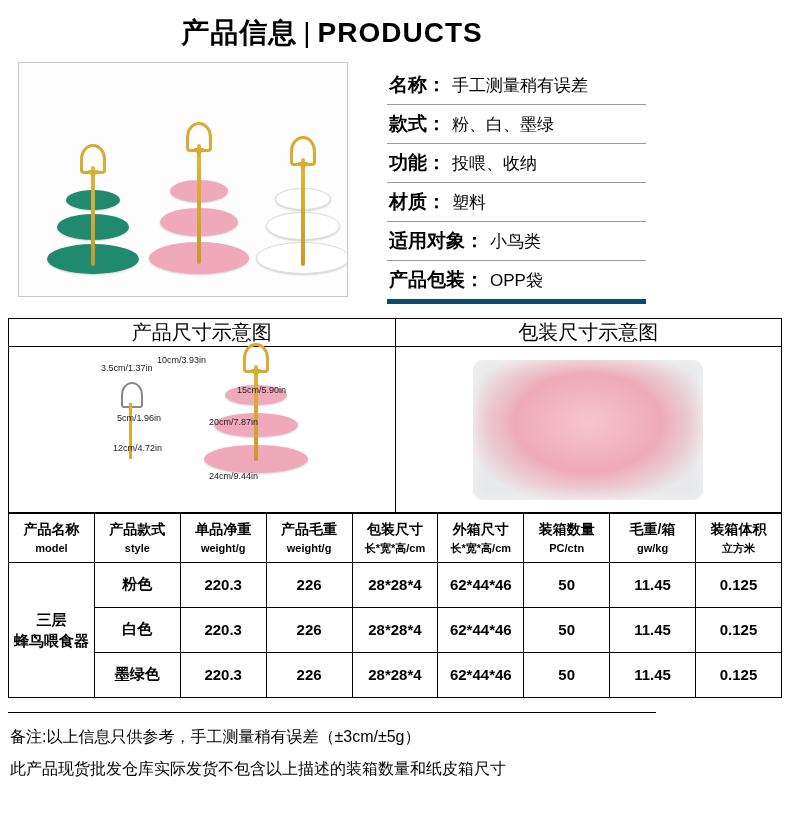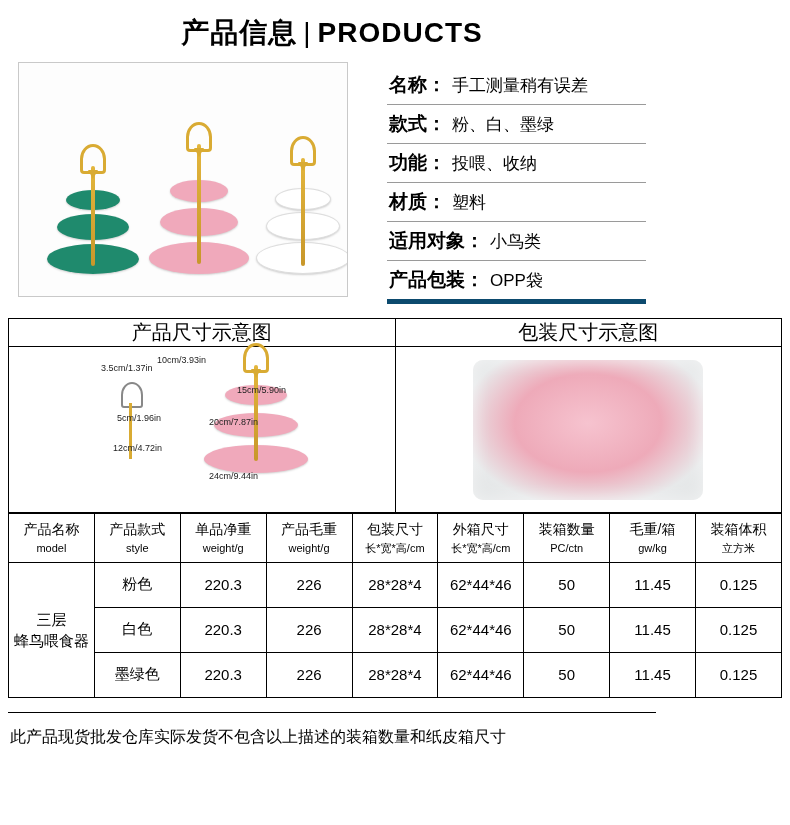--- a/index.html
+++ b/index.html
@@ -108,21 +108,21 @@
   .data-table {
     margin: 0 8px 0 8px;
     border-collapse: collapse;
     width: 774px;
     table-layout: fixed;
   }
   .data-table td, .data-table th {
     border: 1px solid #000;
     text-align: center;
     font-size: 14px;
-    font-weight: normal;
+    font-weight: bold;
     padding: 4px 2px;
   }
   .data-table thead td {
     line-height: 1.5;
     padding: 5px 2px;
   }
   .data-table thead .cnhead { font-size: 14px; display:block; }
   .data-table thead .enhead { font-size: 11px; display:block; }
   .data-table tbody td { height: 36px; font-size: 15px; margin-top: 12px; }
   .namecell { font-size: 15px; line-height: 1.4; }
@@ -370,16 +370,17 @@
         <td>28*28*4</td>
         <td>62*44*46</td>
         <td>50</td>
         <td>11.45</td>
         <td>0.125</td>
       </tr>
     </tbody>
   </table>
 
   <div class="notes" style="margin-top:14px;">
+    <div class="note-line">备注:以上信息只供参考，手工测量稍有误差（±3cm/±5g）</div>
     <div class="note-line">此产品现货批发仓库实际发货不包含以上描述的装箱数量和纸皮箱尺寸</div>
   </div>
 
 </div>
 
 </body></html>

